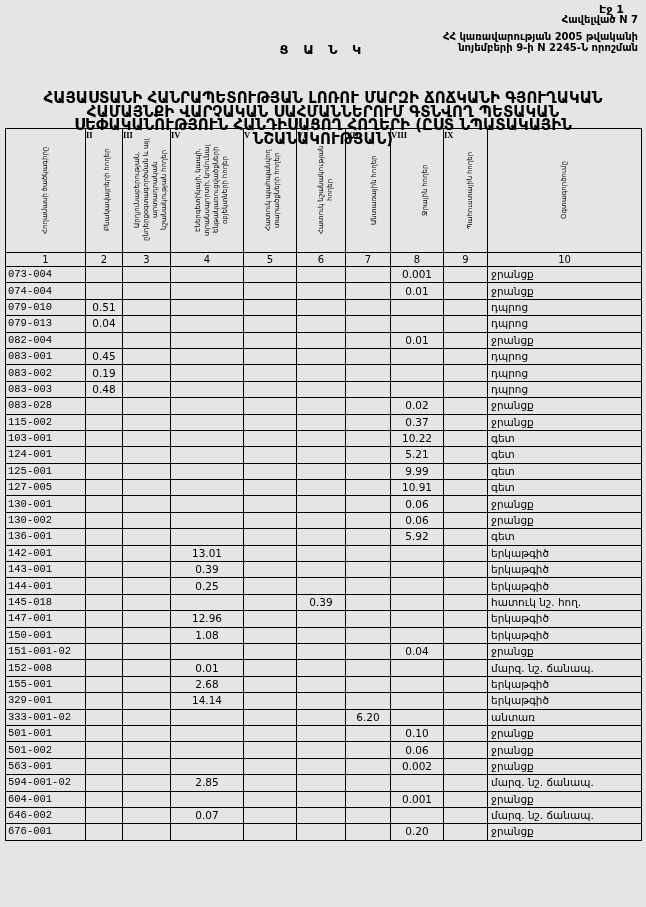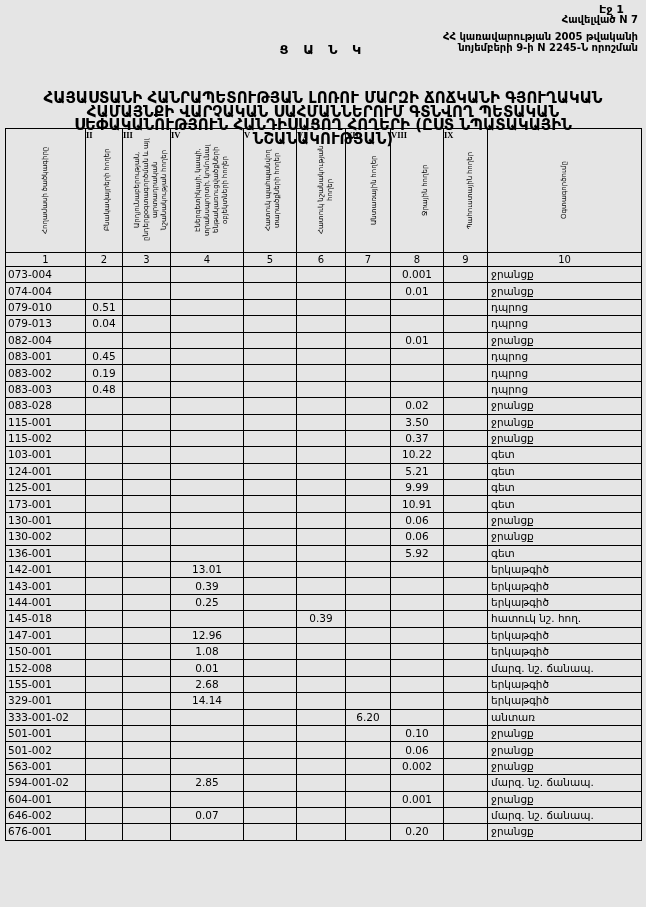--- a/index.html
+++ b/index.html
@@ -34,21 +34,21 @@
   .hwrap { display: flex; flex-direction: row; height: 122px; font-family: Liberation Serif, serif; }
   .numeral { font-size: 8.5px; font-weight: bold; text-align: center; height: 13px; line-height: 13px; }
   .rotwrap { flex: 1; display: flex; justify-content: center; align-items: center; overflow: hidden; }
   .rot {
     writing-mode: vertical-rl; transform: rotate(180deg);
     font-size: 7px; line-height: 9px; height: 106px; max-height: 106px;
   }
   .idx { height: 14px; font-size: 10px; font-weight: normal; text-align: center; }
 
   tbody td { font-size: 10.5px; height: 16.4px; line-height: 15px; overflow: hidden; white-space: nowrap; }
-  td.code { padding-left: 2px; text-align: left; }
+  td.code { padding-left: 2px; text-align: left; font-family: Liberation Mono, monospace; }
   td.num  { text-align: center; }
   td.use  { padding-left: 3px; text-align: left; }
   td.use .u { }
 </style>
 </head>
 <body>
 
 <div class="page">
 
   <div class="corner">Էջ 1</div>
@@ -274,32 +274,20 @@
           <td class="num"></td>
           <td class="num"></td>
           <td class="num"></td>
           <td class="num"></td>
           <td class="num"></td>
           <td class="num">0.02</td>
           <td class="num"></td>
           <td class="use"><span class="u">ջրանցք</span></td>
         </tr>
         <tr>
-          <td class="code">115-001</td>
-          <td class="num"></td>
-          <td class="num"></td>
-          <td class="num"></td>
-          <td class="num"></td>
-          <td class="num"></td>
-          <td class="num"></td>
-          <td class="num">3.50</td>
-          <td class="num"></td>
-          <td class="use"><span class="u">ջրանցք</span></td>
-        </tr>
-        <tr>
           <td class="code">115-002</td>
           <td class="num"></td>
           <td class="num"></td>
           <td class="num"></td>
           <td class="num"></td>
           <td class="num"></td>
           <td class="num"></td>
           <td class="num">0.37</td>
           <td class="num"></td>
           <td class="use"><span class="u">ջրանցք</span></td>
@@ -334,21 +322,21 @@
           <td class="num"></td>
           <td class="num"></td>
           <td class="num"></td>
           <td class="num"></td>
           <td class="num"></td>
           <td class="num">9.99</td>
           <td class="num"></td>
           <td class="use"><span class="u">գետ</span></td>
         </tr>
         <tr>
-          <td class="code">173-001</td>
+          <td class="code">127-005</td>
           <td class="num"></td>
           <td class="num"></td>
           <td class="num"></td>
           <td class="num"></td>
           <td class="num"></td>
           <td class="num"></td>
           <td class="num">10.91</td>
           <td class="num"></td>
           <td class="use"><span class="u">գետ</span></td>
         </tr>
@@ -452,20 +440,32 @@
           <td class="code">150-001</td>
           <td class="num"></td>
           <td class="num"></td>
           <td class="num">1.08</td>
           <td class="num"></td>
           <td class="num"></td>
           <td class="num"></td>
           <td class="num"></td>
           <td class="num"></td>
           <td class="use"><span class="u">երկաթգիծ</span></td>
+        </tr>
+        <tr>
+          <td class="code">151-001-02</td>
+          <td class="num"></td>
+          <td class="num"></td>
+          <td class="num"></td>
+          <td class="num"></td>
+          <td class="num"></td>
+          <td class="num"></td>
+          <td class="num">0.04</td>
+          <td class="num"></td>
+          <td class="use"><span class="u">ջրանցք</span></td>
         </tr>
         <tr>
           <td class="code">152-008</td>
           <td class="num"></td>
           <td class="num"></td>
           <td class="num">0.01</td>
           <td class="num"></td>
           <td class="num"></td>
           <td class="num"></td>
           <td class="num"></td>

